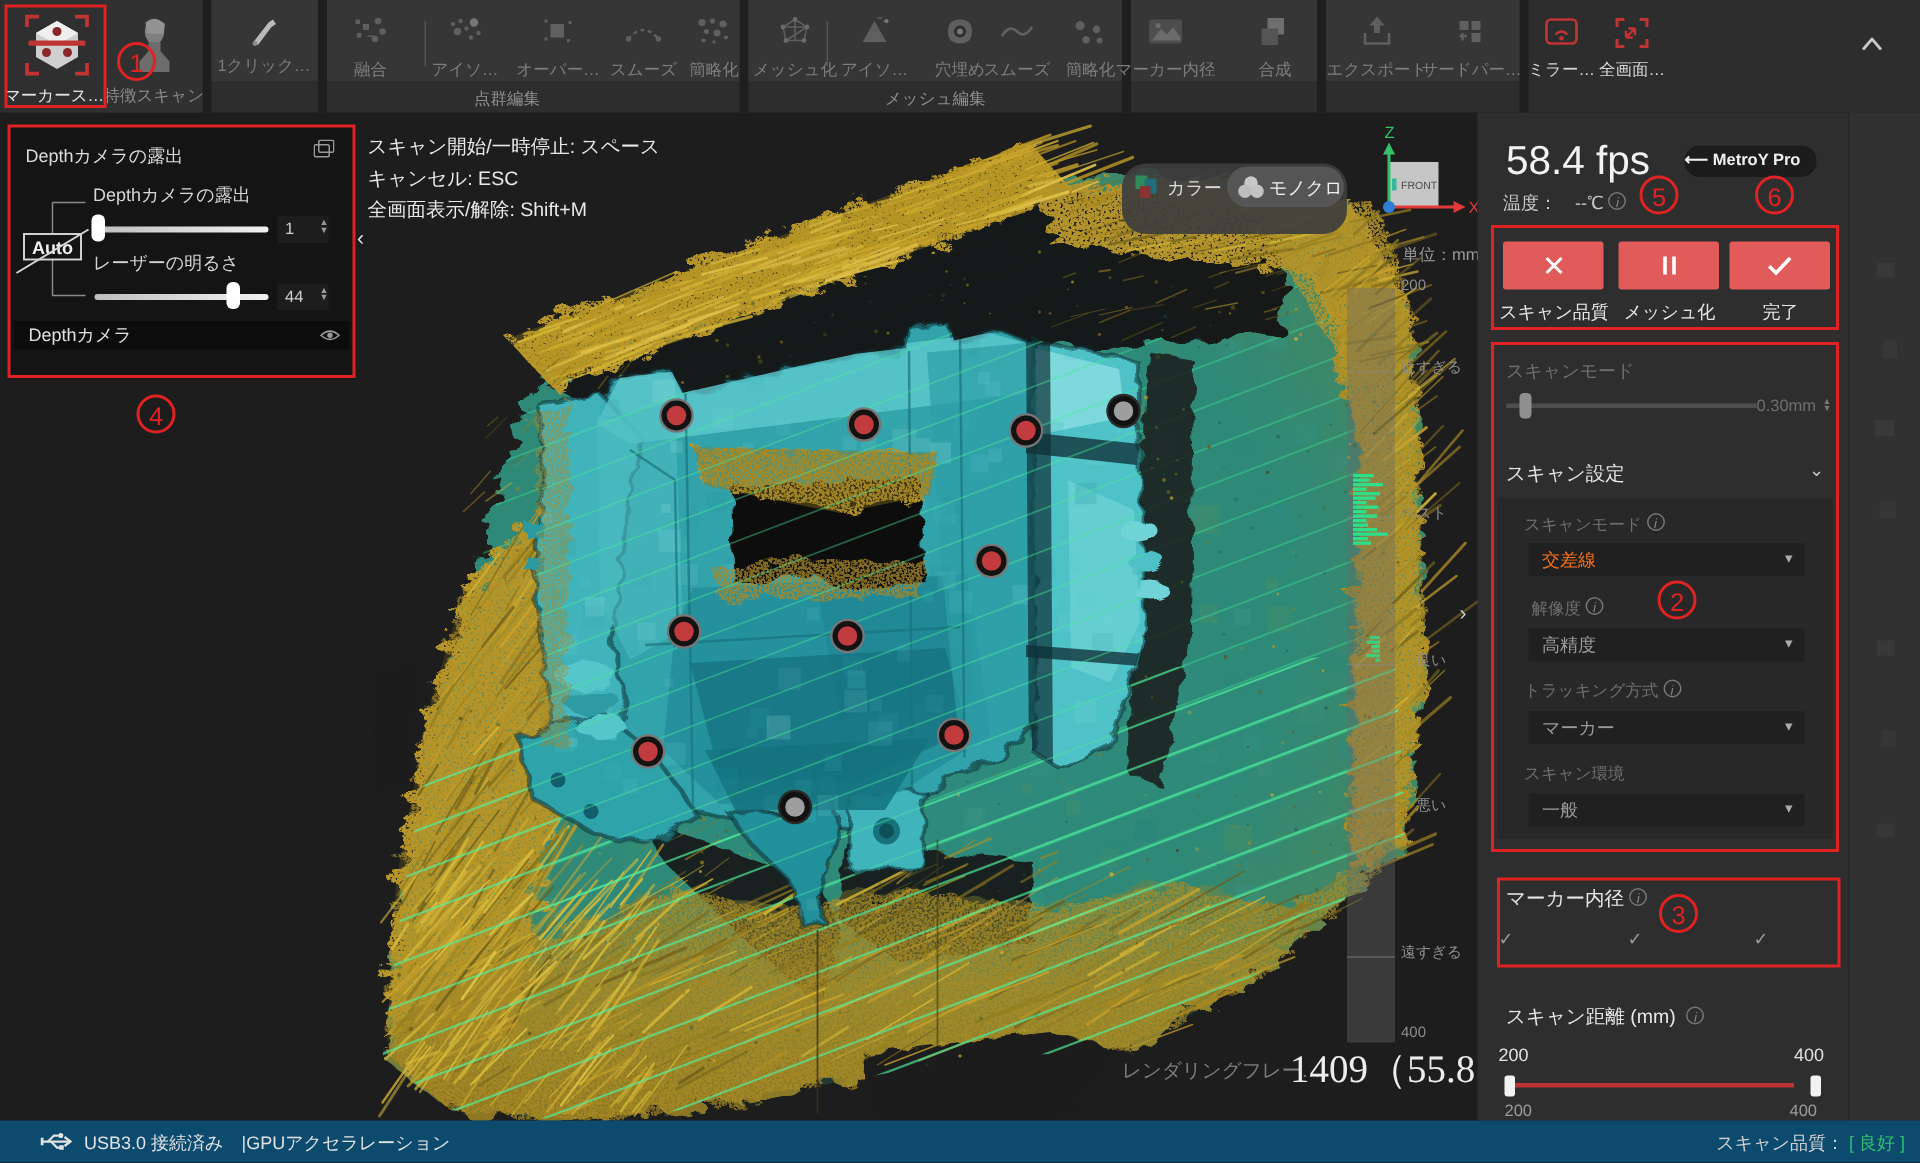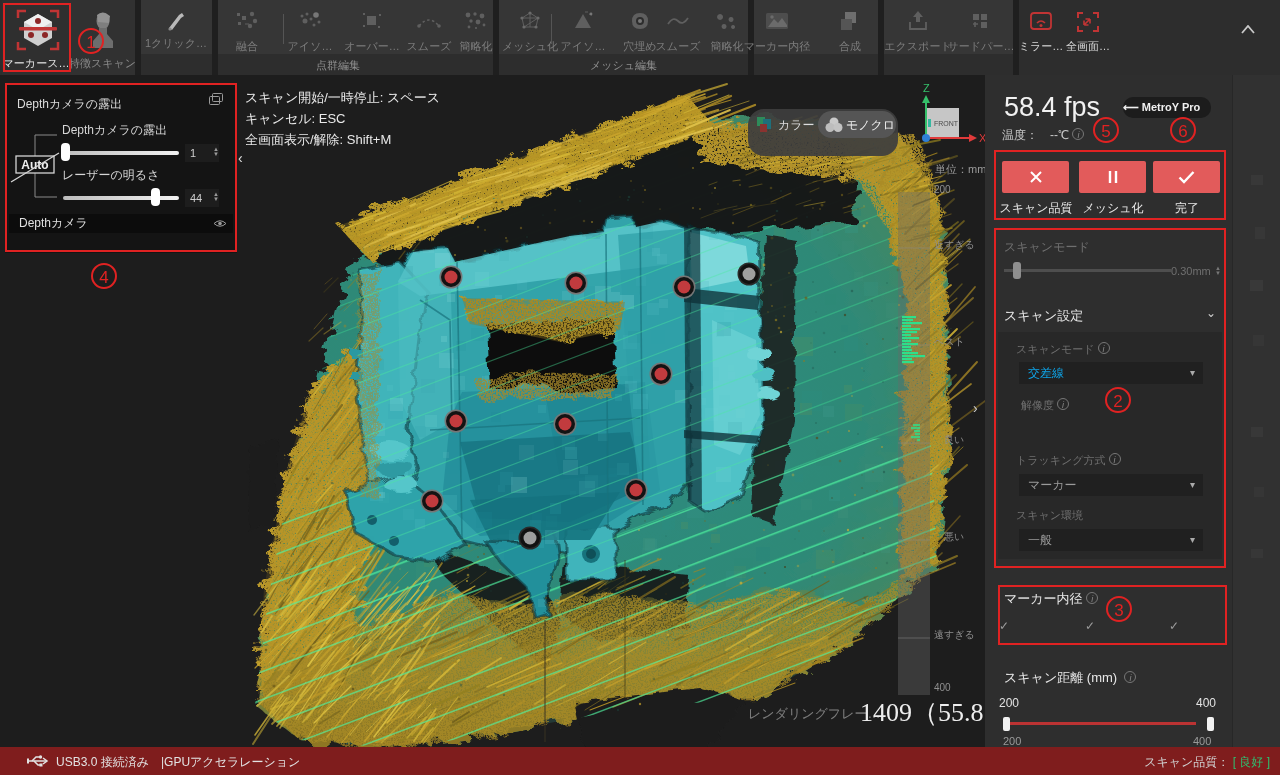--- a/index.html
+++ b/index.html
@@ -27,21 +27,21 @@
 
 #rpanel{position:absolute;left:985px;top:75px;width:295px;height:672px;background:#2e2e2e}
 #rstrip{position:absolute;left:1232px;top:75px;width:48px;height:672px;background:#313131;border-left:1px solid #272727}
 .rbtn{position:absolute;width:67px;height:32px;background:#e25b5b;border-radius:2px;text-align:center;color:#fff}
 .rbtn-lb{position:absolute;width:80px;text-align:center;font-size:12px;color:#e8e8e8}
 .ddl{position:absolute;height:22px;background:#202020;color:#9a9a9a;font-size:12px;line-height:22px;padding-left:9px}
 .ddl:after{content:"▾";position:absolute;right:8px;color:#aaa;font-size:10px}
 .dimlb{position:absolute;font-size:11px;color:#6f6f6f}
 .info{display:inline-block;width:12px;height:12px;border:1px solid #777;border-radius:50%;color:#888;font-size:9px;line-height:12px;text-align:center;font-style:italic;vertical-align:1px}
 
-#sbar{position:absolute;left:0;top:747px;width:1280px;height:28px;background:#7f1d1d;color:#e2e2e2;font-size:12px}
+#sbar{position:absolute;left:0;top:747px;width:1280px;height:28px;background:#0c4a6e;color:#e2e2e2;font-size:12px}
 
 .anbox{position:absolute;border:2px solid #e02222}
 .ancirc{position:absolute;width:26px;height:26px;border:2px solid #e02222;border-radius:50%;color:#e02222;font-size:17px;line-height:25px;text-align:center;background:transparent}
 </style></head>
 <body>
 <div id="app">
 <svg id="vp" style="position:absolute;left:0;top:75px" width="1280" height="672" viewBox="0 75 1280 672" xmlns="http://www.w3.org/2000/svg">
 <defs>
 <filter id="rough" x="-8%" y="-8%" width="116%" height="116%">
  <feTurbulence type="fractalNoise" baseFrequency="0.045 0.08" numOctaves="3" seed="7" result="n"></feTurbulence>
@@ -2539,22 +2539,23 @@
   <div class="rbtn-lb" style="left:162px;top:125px">完了</div>
   <div class="dimlb" style="left:19px;top:164px;font-size:12px">スキャンモード</div>
   <div style="position:absolute;left:19px;top:194px;width:167px;height:3px;background:#4e4e4e"></div>
   <div style="position:absolute;left:28px;top:187px;width:8px;height:17px;background:#8f8f8f;border-radius:3px"></div>
   <div class="dimlb" style="left:186px;top:190px">0.30mm</div>
   <div class="spinarr" style="left:230px;top:191px;color:#777">▲<br>▼</div>
   <div style="position:absolute;left:19px;top:232px;font-size:13px;color:#e6e6e6">スキャン設定</div>
   <div style="position:absolute;left:221px;top:231px;color:#cfcfcf;font-size:12px">⌄</div>
   <div style="position:absolute;left:13px;top:257px;width:224px;height:227px;background:#282828">
     <div class="dimlb" style="left:18px;top:10px">スキャンモード <span class="info">i</span></div>
-    <div class="ddl" style="left:21px;top:30px;width:184px;color:#0ea5e9">交差線</div>
+    <div class="ddl" style="left:21px;top:30px;width:184px;color:#f97316">交差線</div>
     <div class="dimlb" style="left:23px;top:66px">解像度 <span class="info">i</span></div>
+    <div class="ddl" style="left:21px;top:87px;width:184px">高精度</div>
     <div class="dimlb" style="left:18px;top:121px">トラッキング方式 <span class="info">i</span></div>
     <div class="ddl" style="left:21px;top:142px;width:184px">マーカー</div>
     <div class="dimlb" style="left:18px;top:176px">スキャン環境</div>
     <div class="ddl" style="left:21px;top:197px;width:184px">一般</div>
   </div>
   <div style="position:absolute;left:19px;top:515px;font-size:13px;color:#e8e8e8">マーカー内径 <span class="info">i</span></div>
   <div style="position:absolute;left:14px;top:544px;color:#9a9a9a;font-size:12px">✓</div>
   <div style="position:absolute;left:100px;top:544px;color:#9a9a9a;font-size:12px">✓</div>
   <div style="position:absolute;left:184px;top:544px;color:#9a9a9a;font-size:12px">✓</div>
   <div style="position:absolute;left:19px;top:594px;font-size:13px;color:#e8e8e8">スキャン距離 (mm)&nbsp;&nbsp;<span class="info">i</span></div>

